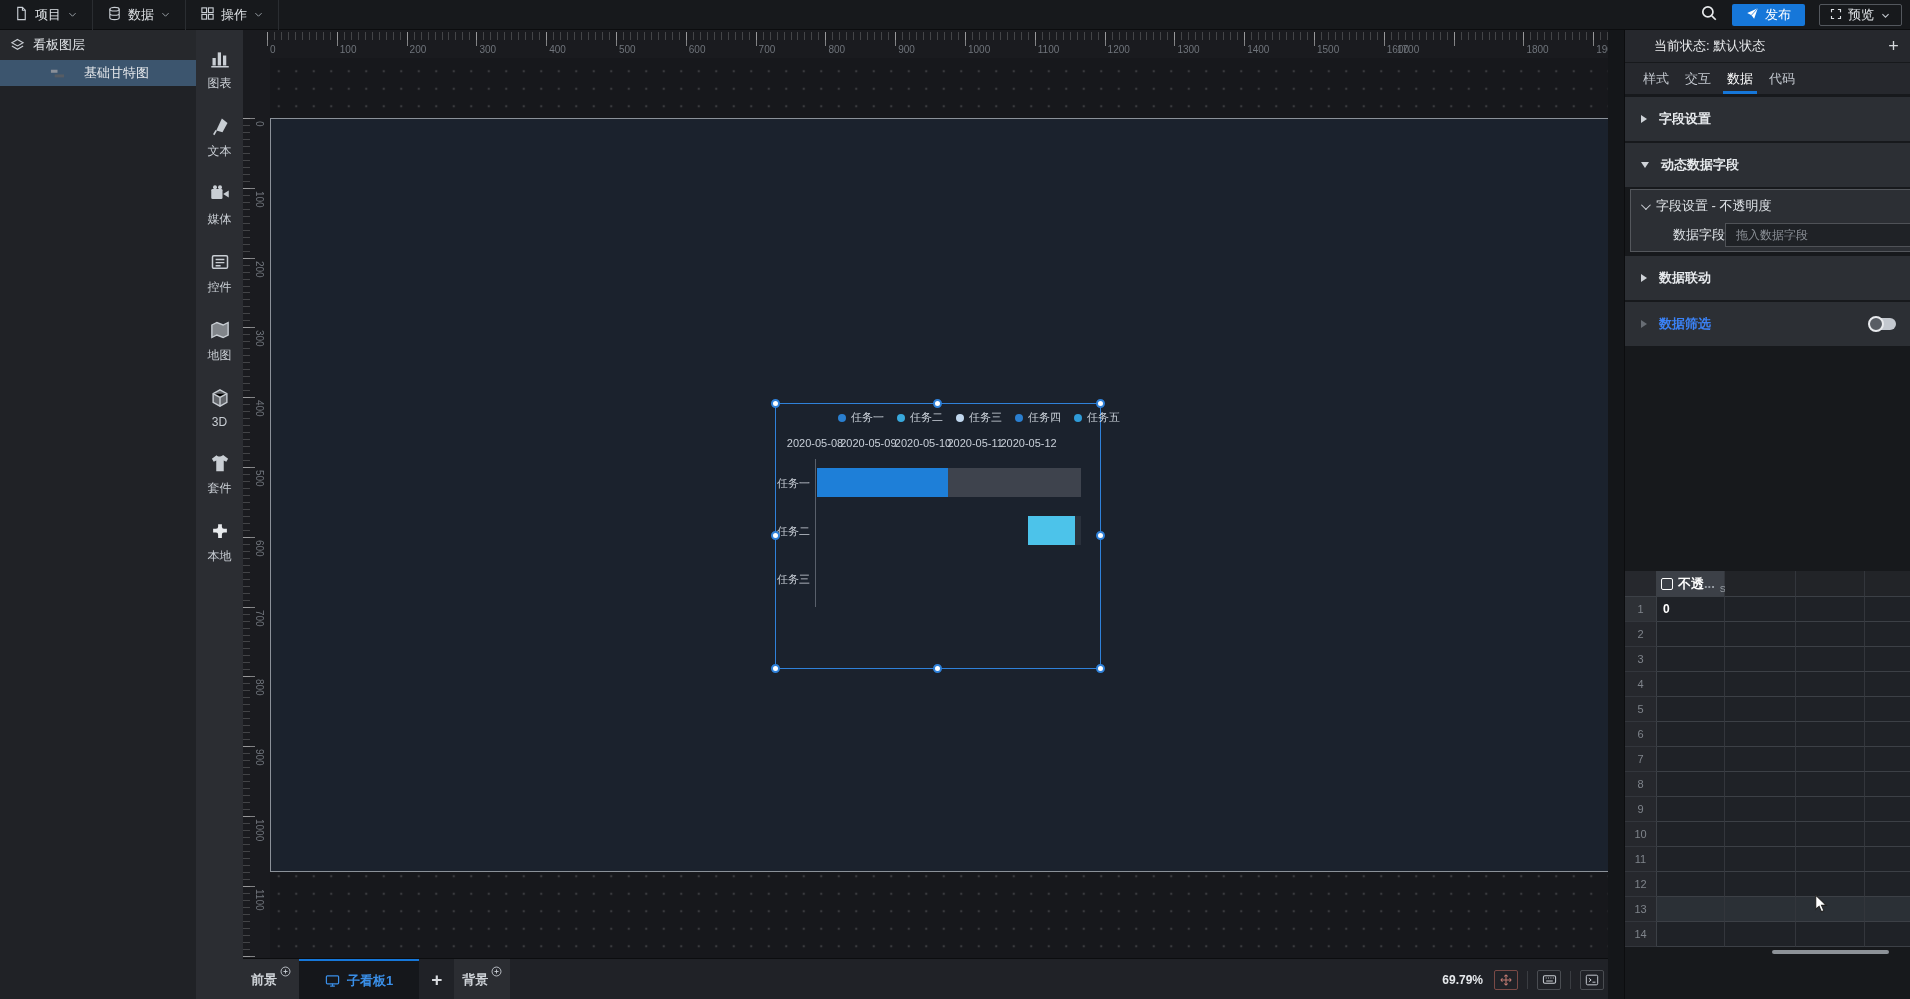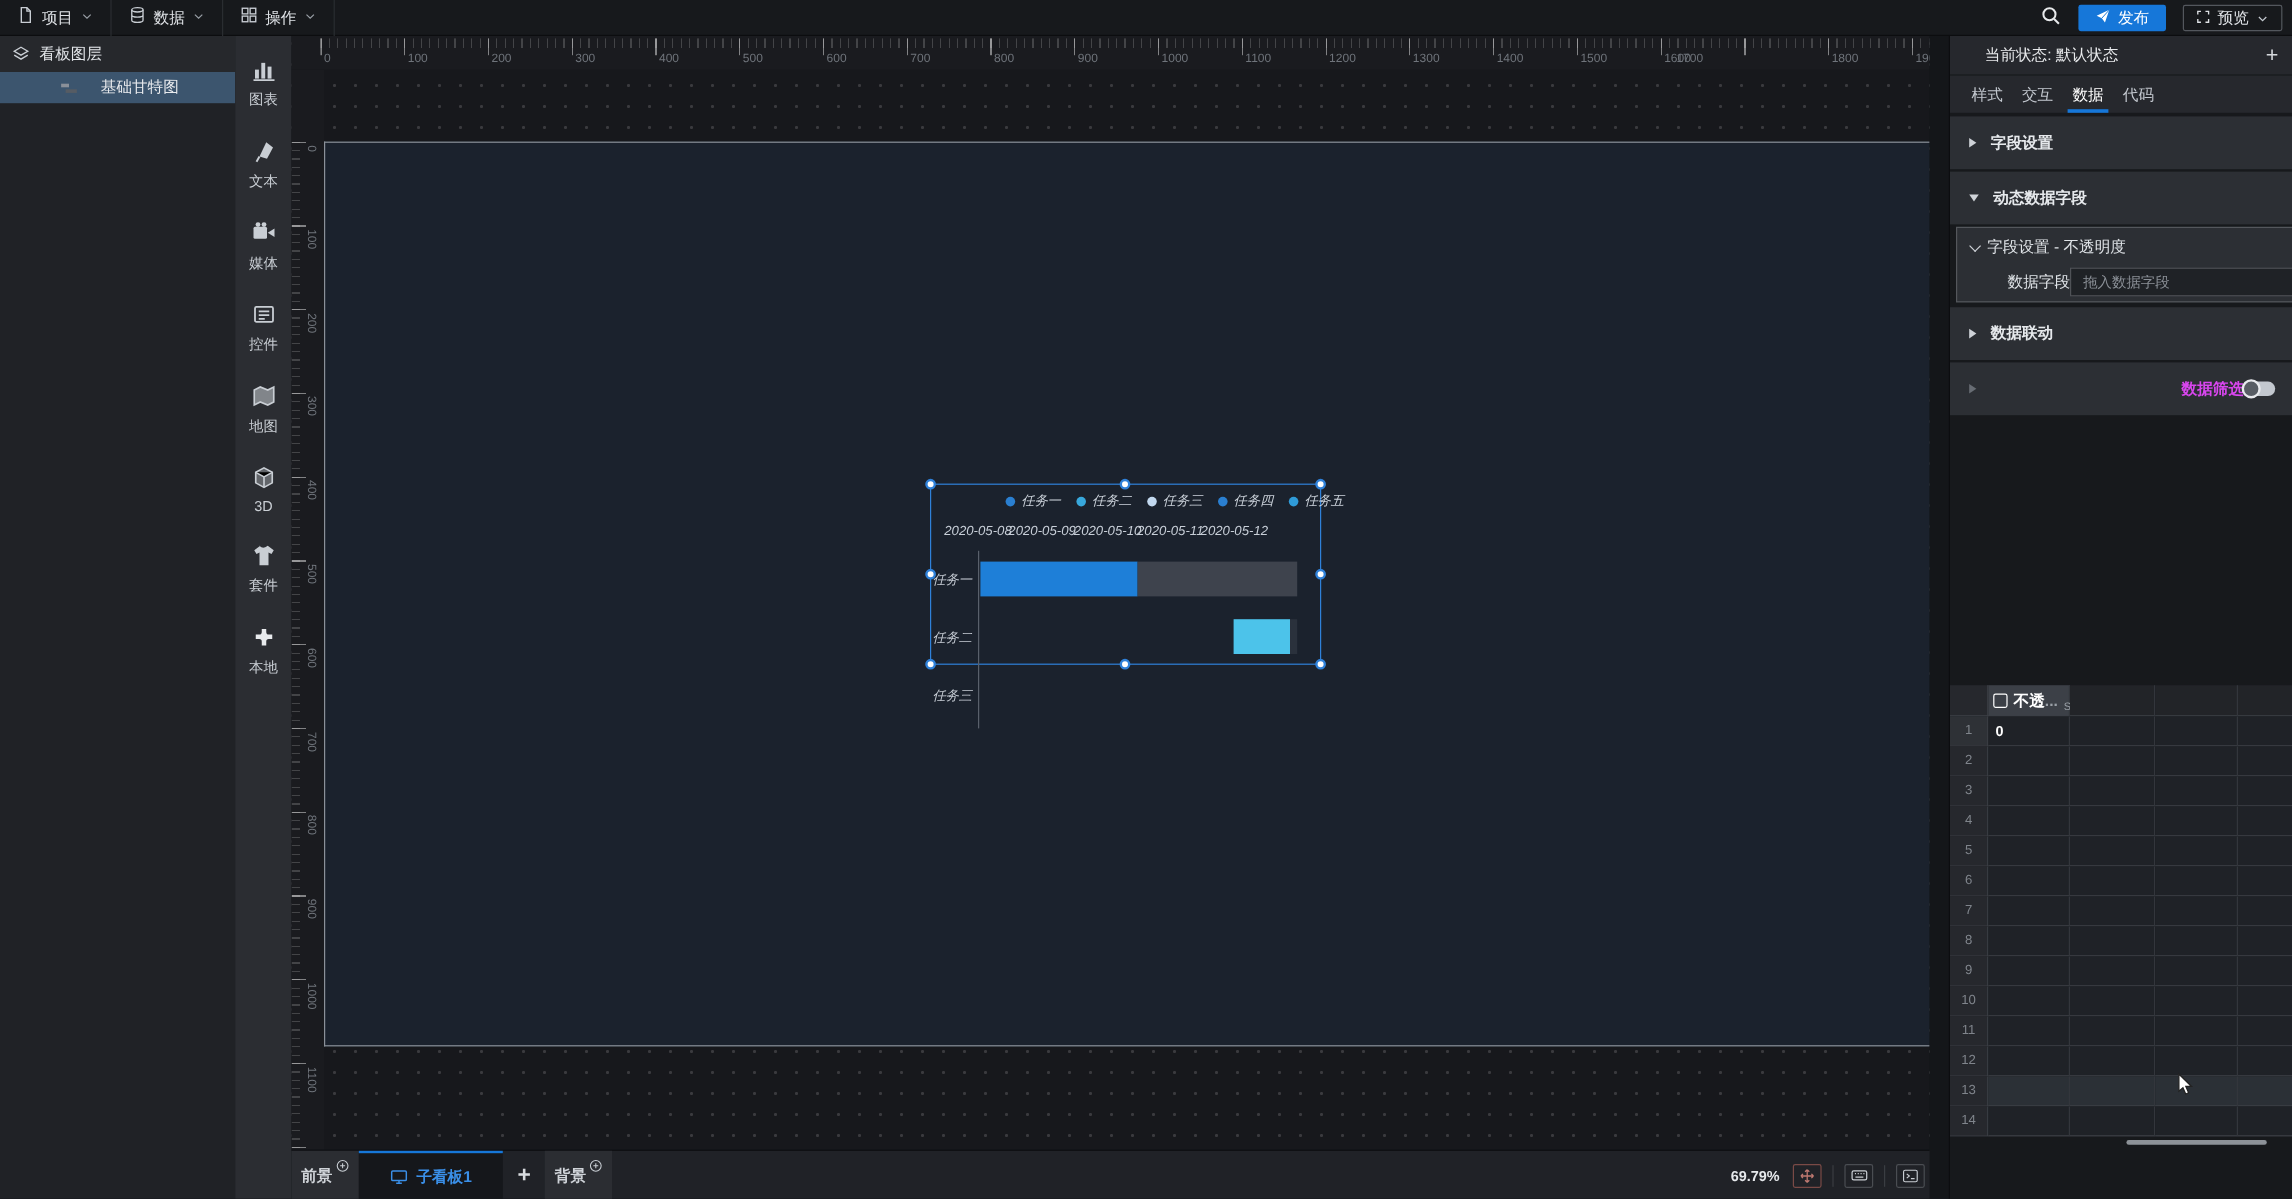--- a/index.html
+++ b/index.html
@@ -45,21 +45,21 @@
   .ruler-v { position:absolute; left:0; top:28px; width:27px; height:900px; background:#1a1b1f;
     background-image:
       repeating-linear-gradient(to bottom, rgba(255,255,255,.45) 0 1px, transparent 1px 69.8px),
       repeating-linear-gradient(to bottom, rgba(255,255,255,.18) 0 1px, transparent 1px 6.98px);
     background-size:12px 860px, 7px 860px; background-repeat:no-repeat; background-position:0 60px, 0 60px; z-index:3; }
   .ruler-v span { position:absolute; left:11px; font-size:10px; color:#6f747b; writing-mode:vertical-rl; }
   .dashboard { position:absolute; left:27px; top:88px; width:1338px; height:754px; background:#1b222d;
     border-top:1px solid #8b9199; border-left:1px solid #8b9199; border-bottom:1px solid #8b9199; z-index:1; }
 
   
-  .selection { position:absolute; left:532px; top:373px; width:326px; height:151px; border:1px solid #2f81d9; z-index:2;font-style:italic; }
+  .selection { position:absolute; left:532px; top:373px; width:326px; height:266px; border:1px solid #2f81d9; z-index:2; }
   .handle { position:absolute; width:9px; height:9px; border-radius:50%; background:#fff; border:2px solid #2f81d9; z-index:5; }
   .h-tl{left:-5px;top:-5px}.h-tm{left:50%;margin-left:-5px;top:-5px}.h-tr{right:-5px;top:-5px}
   .h-ml{left:-5px;top:50%;margin-top:-5px}.h-mr{right:-5px;top:50%;margin-top:-5px}
   .h-bl{left:-5px;bottom:-5px}.h-bm{left:50%;margin-left:-5px;bottom:-5px}.h-br{right:-5px;bottom:-5px}
   .g-legend { position:absolute; left:62px; top:6px; display:flex; gap:13px; }
   .g-leg-item { display:flex; align-items:center; gap:5px; font-size:11px; color:#ccd3db; white-space:nowrap; }
   .g-dot { width:8px; height:8px; border-radius:50%; }
   .g-date { position:absolute; top:33px; transform:translateX(-50%); font-size:11px; color:#c8cfd8; white-space:nowrap; }
   .g-axis { position:absolute; left:39px; top:55px; width:1px; height:148px; background:#59606b; }
   .g-rowlab { position:absolute; left:0; width:34px; text-align:right; font-size:11px; color:#c6ccd4; }
@@ -83,21 +83,21 @@
   .rp-state { position:absolute; left:0; top:0; width:302px; height:32px; background:#26282d; display:flex; align-items:center; padding:0 12px 0 29px; font-size:13px; color:#e8eaec; }
   .rp-state .grow { flex:1; }
   .rp-state .plus { font-size:18px; color:#d5d8dc; margin-right:12px; }
   .rp-state .next { font-size:13px; color:#9aa0a7; }
   .rp-tabs { position:absolute; left:0; top:33px; width:302px; height:31px; background:#26282d; display:flex; align-items:center; gap:16px; padding:0 18px; }
   .rp-tab { font-size:13px; color:#c3c8cf; position:relative; height:100%; display:flex; align-items:center; }
   .rp-tab.active { color:#fff; }
   .rp-tab.active::after { content:""; position:absolute; left:-4px; right:-4px; bottom:0; height:3px; background:#1677d9; }
   .rp-sec { position:absolute; left:0; width:302px; height:44px; background:#2c2f34; display:flex; align-items:center; padding:0 14px 0 16px; }
   .rp-sec .stitle { font-size:13px; font-weight:bold; color:#e6e9ec; margin-left:12px; flex:1; }
-  .rp-sec.disabled .stitle { color:#d946ef; font-weight:bold;text-align:right; }
+  .rp-sec.disabled .stitle { color:#3b82f6; font-weight:bold; }
   .arr-r { width:0; height:0; border-left:6px solid #cfd3d8; border-top:4px solid transparent; border-bottom:4px solid transparent; }
   .arr-d { width:0; height:0; border-top:6px solid #cfd3d8; border-left:4px solid transparent; border-right:4px solid transparent; }
   .arr-r.dim { border-left-color:#686d74; }
   .vdots { width:3px; height:3px; border-radius:50%; background:#b6bbc2; box-shadow:0 6px 0 #b6bbc2, 0 12px 0 #b6bbc2; margin-top:-12px; }
   .vdots.dim { background:#62666c; box-shadow:0 6px 0 #62666c, 0 12px 0 #62666c; }
   .toggle { width:26px; height:12px; border-radius:7px; background:#c3c8cf; position:relative; margin-right:14px; }
   .toggle .knob { position:absolute; left:-2px; top:-2px; width:16px; height:16px; border-radius:50%; background:#585d64; border:2px solid #e8eaed; }
   .fieldbox { position:absolute; left:5px; top:159px; width:292px; height:63px; background:#2c2f34; border:1px solid #54575c;text-align:right; }
   .fb-title { display:flex; align-items:center; gap:8px; padding:7px 0 0 10px; font-size:13px; color:#dfe3e7; }
   .chev-d { width:7px; height:7px; border-right:1.5px solid #cfd3d8; border-bottom:1.5px solid #cfd3d8; transform:rotate(45deg) translateY(-2px); }

